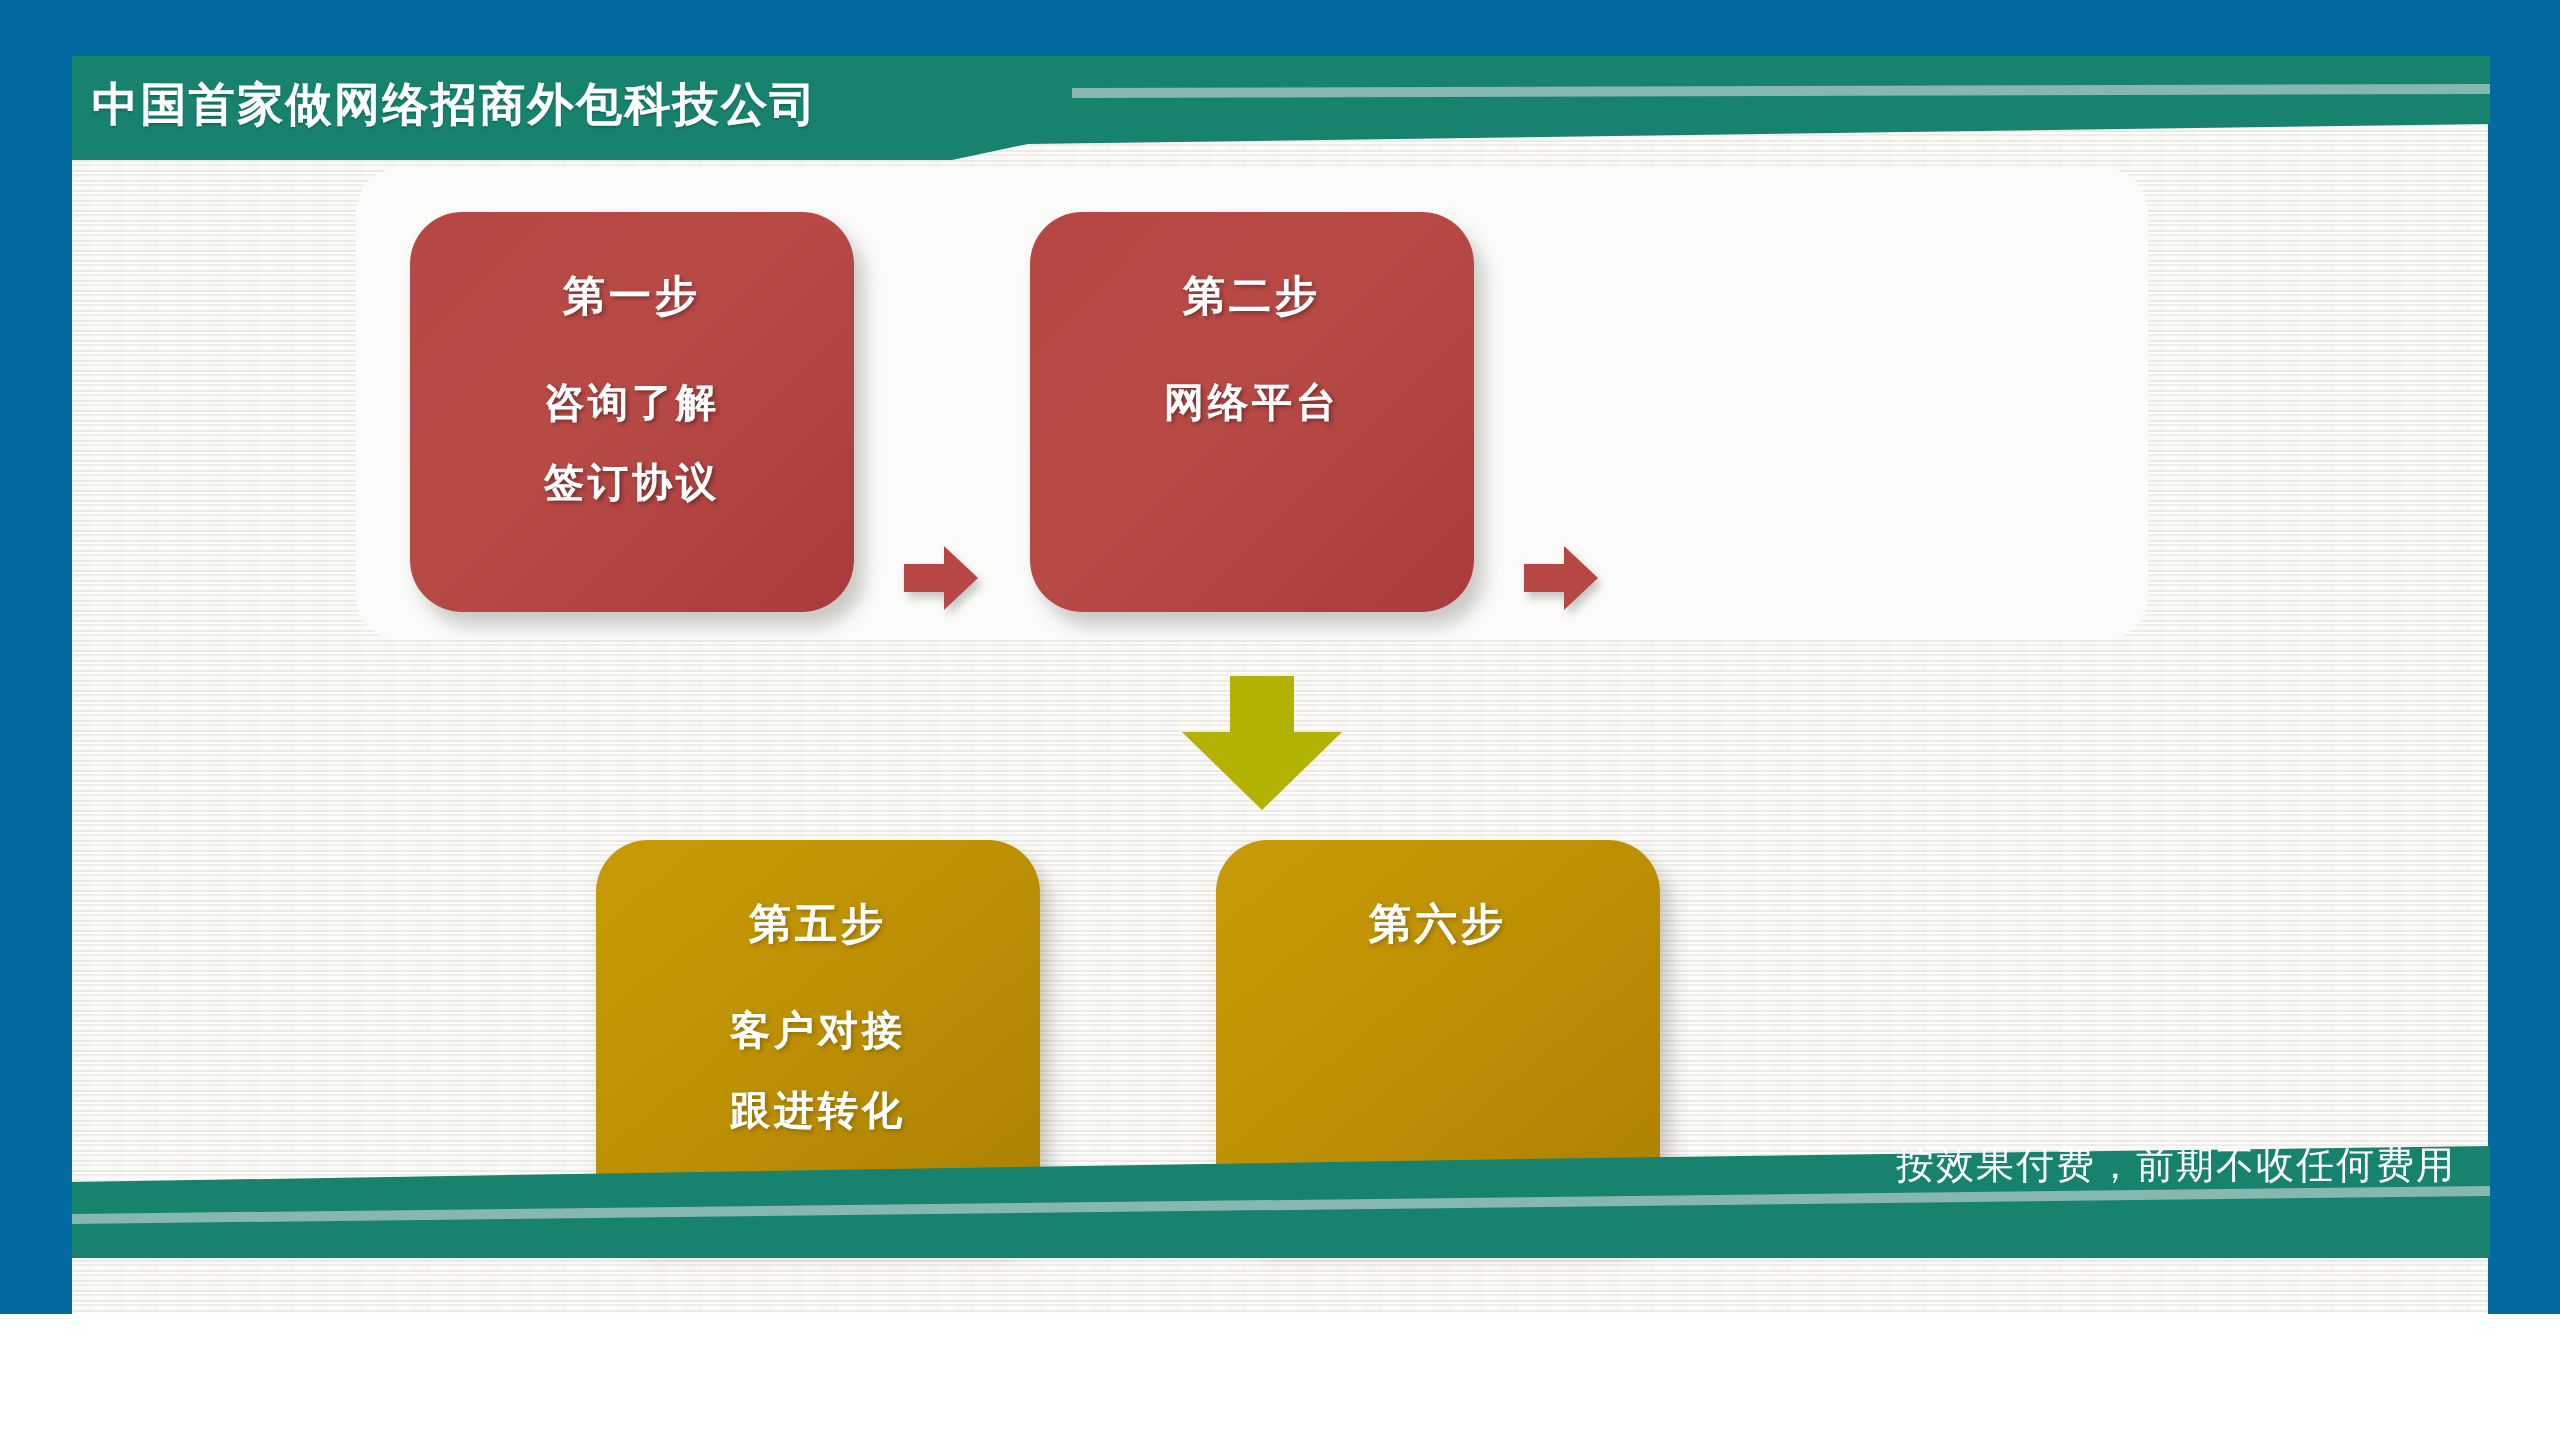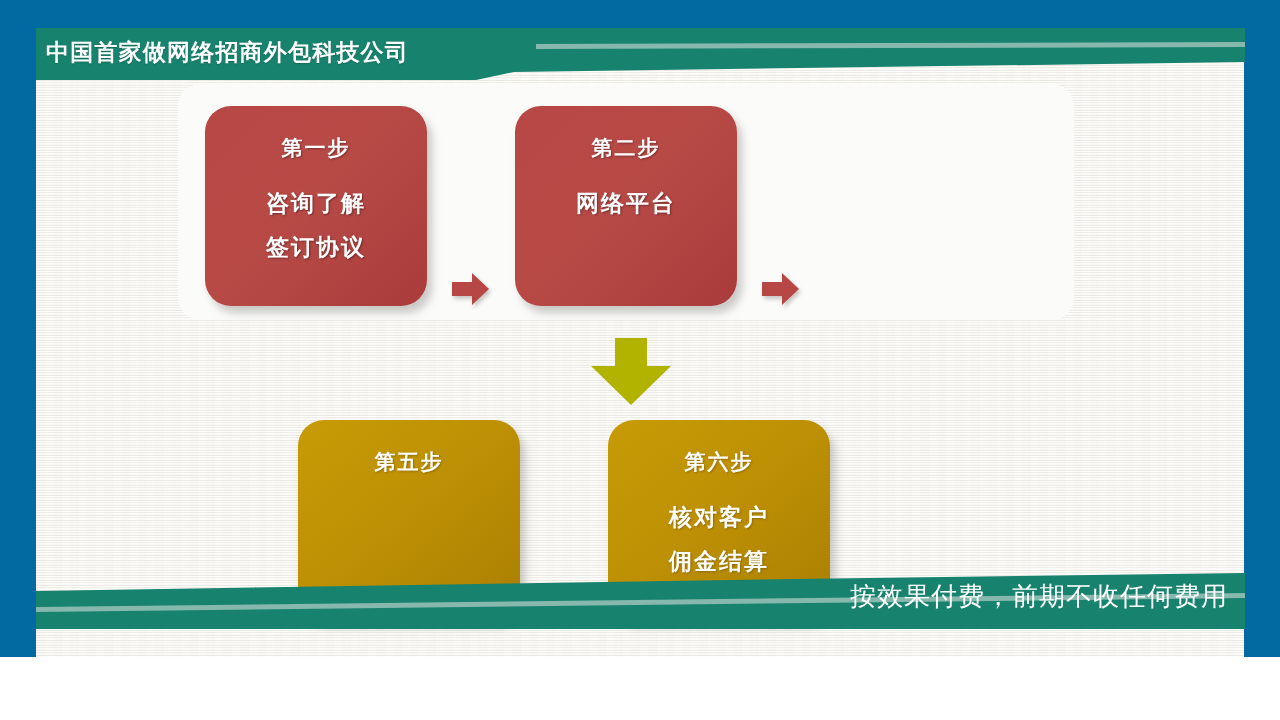--- a/index.html
+++ b/index.html
@@ -87,24 +87,24 @@
     bottom: 28px;
     width: 1209px;
     height: 56px;
     z-index: 5;
   }
   .footer-band svg { display:block; width:100%; height:100%; }
 
   .footer-text {
     position: absolute;
     right: 52px;
-    bottom: 42px;
+    bottom: 56px;
     z-index: 8;
     color: #ffffff;
-    font-size: 26px;
+    font-size: 19px;
     font-weight: 400;
     letter-spacing: 1px;
     line-height: 34px;
     white-space: nowrap;
   }
 
   
   .top-panel {
     position: absolute;
     left: 178px;
@@ -154,21 +154,21 @@
     text-shadow: 1px 1px 2px rgba(0,0,0,0.35);
   }
   .step-lines {
     margin-top: 26px;
     display: flex;
     flex-direction: column;
     align-items: center;
     gap: 13px;
   }
   .step-line {
-    font-size: 23px;
+    font-size: 20px;
     font-weight: 700;
     letter-spacing: 2px;
     text-shadow: 1px 1px 2px rgba(0,0,0,0.38);
   }
   .step.gold .step-title,
   .step.gold .step-line { text-shadow: 1px 1px 2px rgba(90,66,0,0.45); }
 
   
   .h-arrow {
     width: 88px;
@@ -251,34 +251,34 @@
 
 
     <div class="h-arrow">
       <svg width="38" height="34" viewBox="0 0 38 34">
         <polygon points="0,10 20,10 20,1 37,17 20,33 20,24 0,24" fill="#c79a06"></polygon>
       </svg>
     </div>
 
     <div class="step gold">
       <div class="step-title">第五步</div>
+      <div class="step-lines">
+        <div class="step-line">客户对接</div>
+        <div class="step-line">跟进转化</div>
+      </div>
     </div>
 
     <div class="h-arrow">
       <svg width="38" height="34" viewBox="0 0 38 34">
         <polygon points="0,10 20,10 20,1 37,17 20,33 20,24 0,24" fill="#c79a06"></polygon>
       </svg>
     </div>
 
     <div class="step gold">
       <div class="step-title">第六步</div>
-      <div class="step-lines">
-        <div class="step-line">核对客户</div>
-        <div class="step-line">佣金结算</div>
-      </div>
     </div>
 
   </div>
 
   <div class="footer-band">
     <svg viewBox="0 0 1209 56" preserveAspectRatio="none" aria-hidden="true">
       <polygon points="0,18 760,6 1209,0 1209,56 0,56" fill="#17826d"></polygon>
       <polygon points="0,34 1209,20 1209,25 0,39" fill="#86b8ae"></polygon>
     </svg>
   </div>

